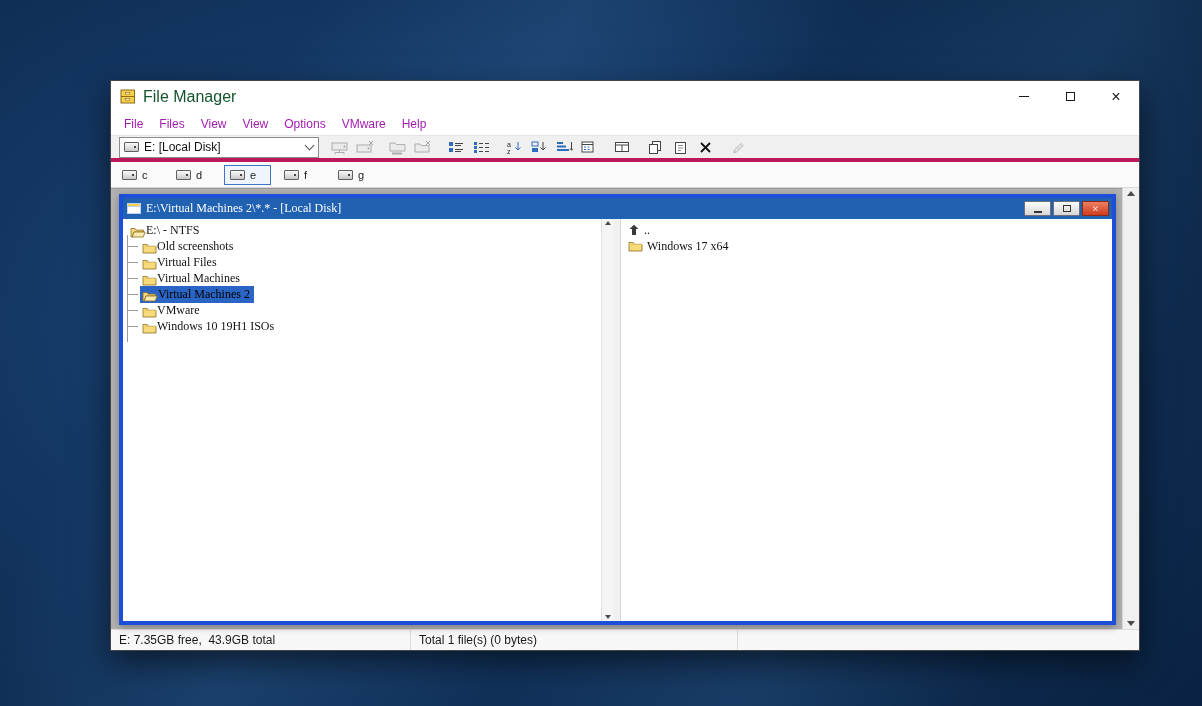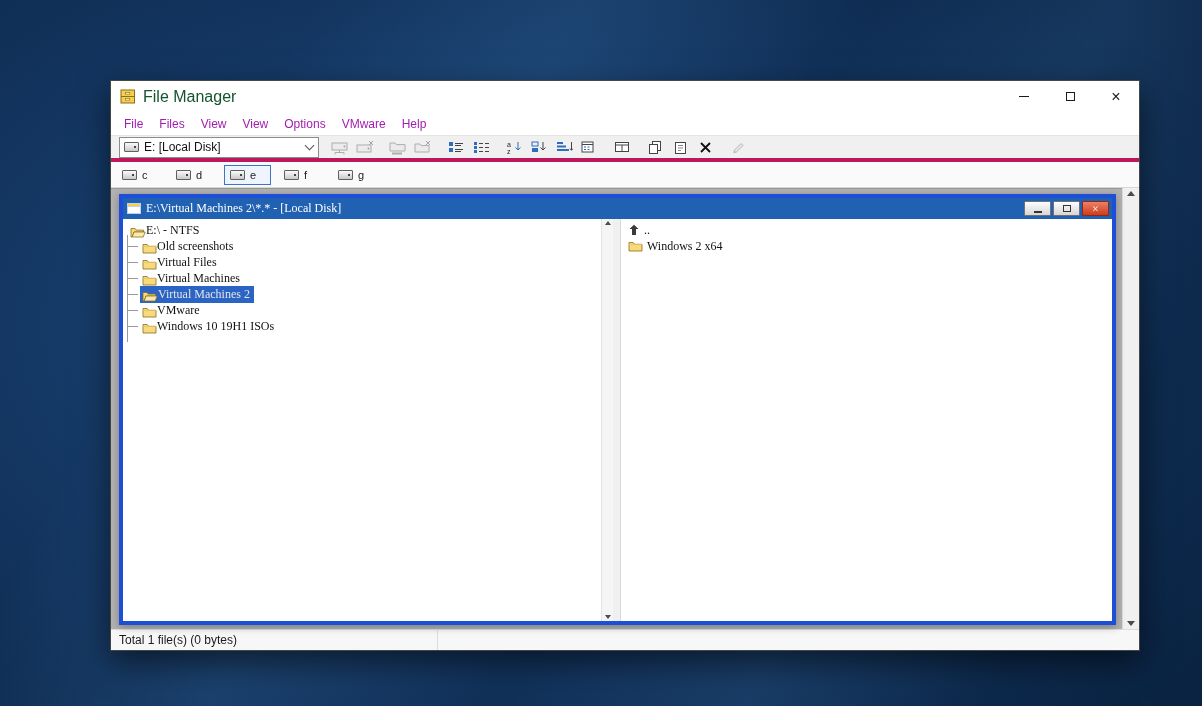--- a/index.html
+++ b/index.html
@@ -123,21 +123,21 @@
   .pane-vscroll .arrow-down { border-left-width: 3px; border-right-width: 3px; border-top-width: 4px; }
   .splitter { flex: 0 0 8px; background: #f0f0f0; border-right: 1px solid #d9d9d9; }
 
   .tree-row { height: 16px; display: flex; align-items: center; }
   .tree-root-row { padding-left: 5px; }
   .item-body { display: flex; align-items: flex-end; padding: 1px 4px 1px 2px; white-space: pre; }
   .tree-children { margin-left: 4px; position: relative; }
   .tree-children::before { content: ""; position: absolute; left: 0; top: -3px; height: 107px; border-left: 1px solid #9a9a9a; }
   .tree-child { position: relative; padding-left: 13px; }
   .tree-child::before { content: ""; position: absolute; left: 0; top: 8px; width: 11px; border-top: 1px solid #9a9a9a; }
-  .tree-child.selected .item-body { background: #2a64c5; color: #e5e5e5; }
+  .tree-child.selected .item-body { background: #2a64c5; color: #000000; }
 
   
   .files-pane { flex: 1; min-width: 0; overflow: hidden; padding-top: 3px; }
   .file-row { height: 16px; display: flex; align-items: center; gap: 4px; padding-left: 7px; white-space: pre; }
 
   
   .statusbar {
     height: 21px; flex: 0 0 auto; background: #f7f7f7; border-top: 1px solid #dcdcdc;
     display: flex; align-items: center; font-size: 12px; color: #1a1a1a;
   }
@@ -434,33 +434,34 @@
               <svg width="12" height="12" viewBox="0 0 12 12">
                 <path d="M4 11 V5 H1.5 L6 0.8 L10.5 5 H8 V11 z" fill="#3a3a3a"></path>
               </svg>
               <span>..</span>
             </div>
             <div class="file-row">
               <svg width="15" height="12" viewBox="0 0 15 12">
                 <path d="M1 2.5 h4.2 l1.3 1.8 H14 V11 H1 z" fill="#f9da7b" stroke="#8a6d1f" stroke-width="0.8"></path>
                 <path d="M1 4.5 H14" stroke="#eac75e" stroke-width="0.8" fill="none"></path>
               </svg>
-              <span>Windows 2 x64</span>
+              <span>Windows 17 x64</span>
             </div>
           </div>
 
         </div>
       </div>
 
     </div>
 
     <div class="vscroll">
       <span class="arrow-up"></span>
       <span class="arrow-down"></span>
     </div>
   </div>
 
   <div class="statusbar">
+    <div class="status-cell s1"><span>E: 7.35GB free,  43.9GB total</span></div>
     <div class="status-cell s2"><span>Total 1 file(s) (0 bytes)</span></div>
     <div class="status-cell s3"></div>
   </div>
 
 </div>
 
 </body></html>

